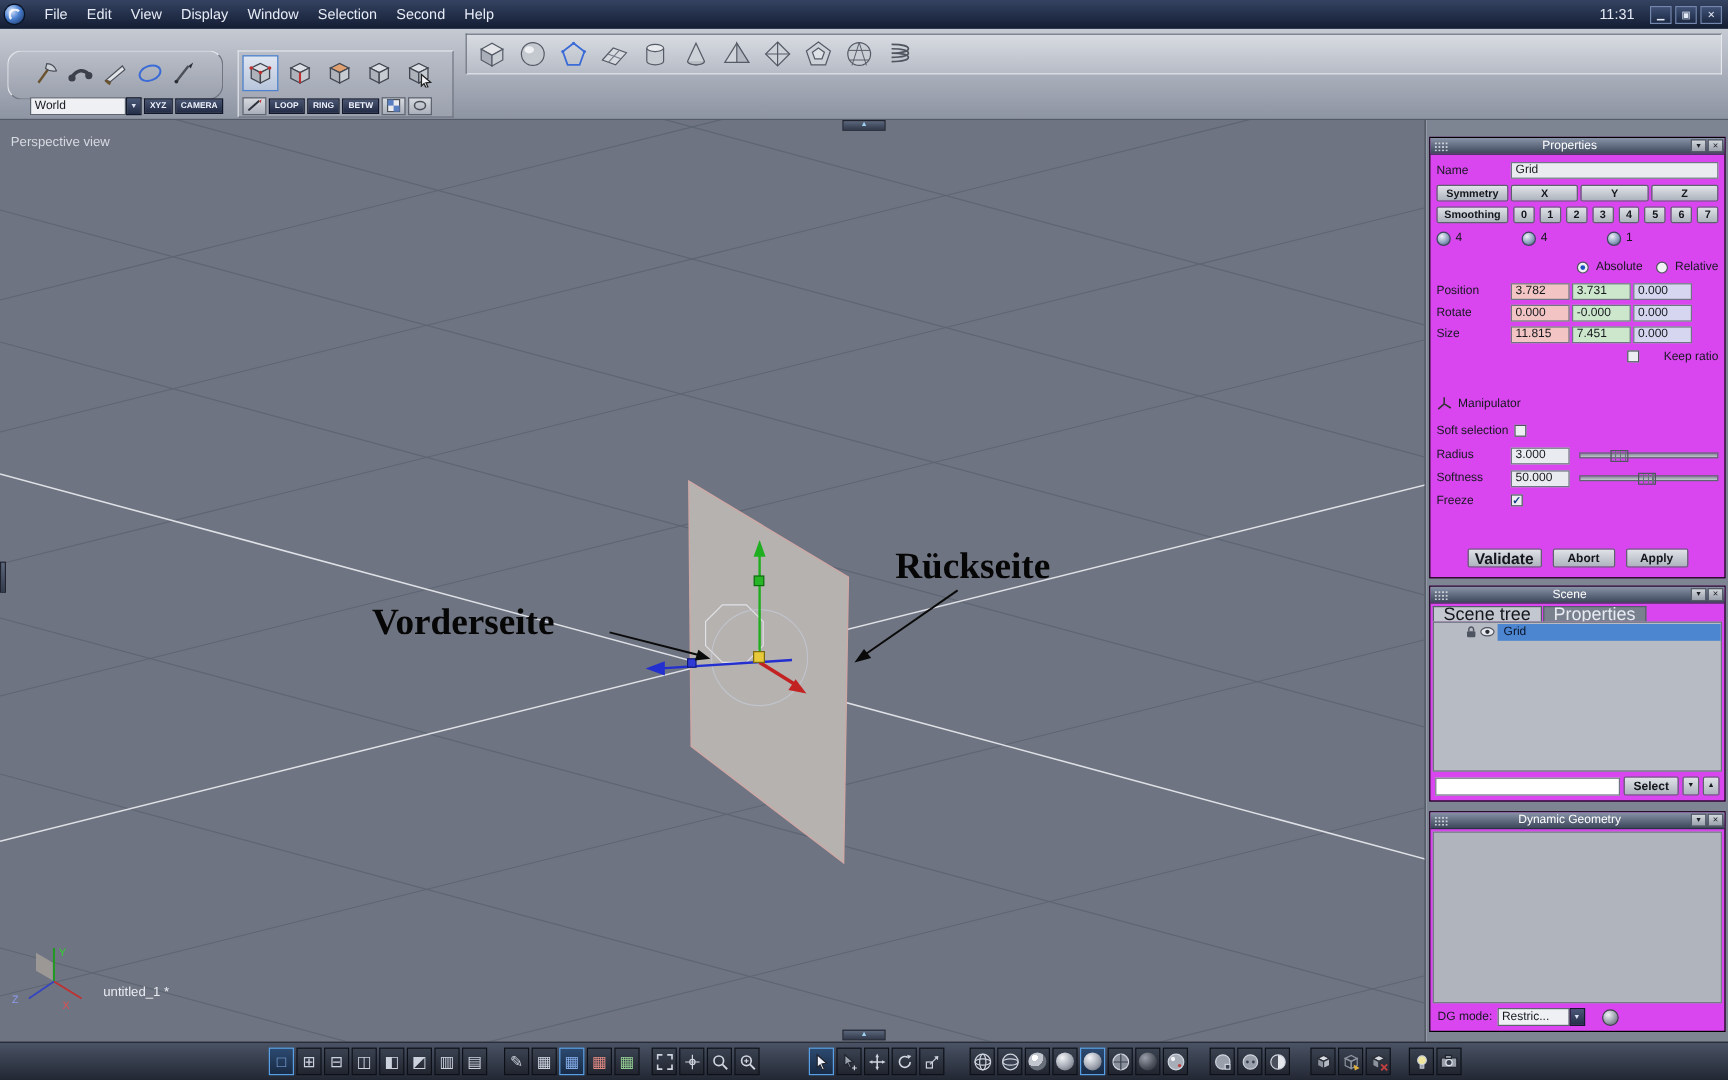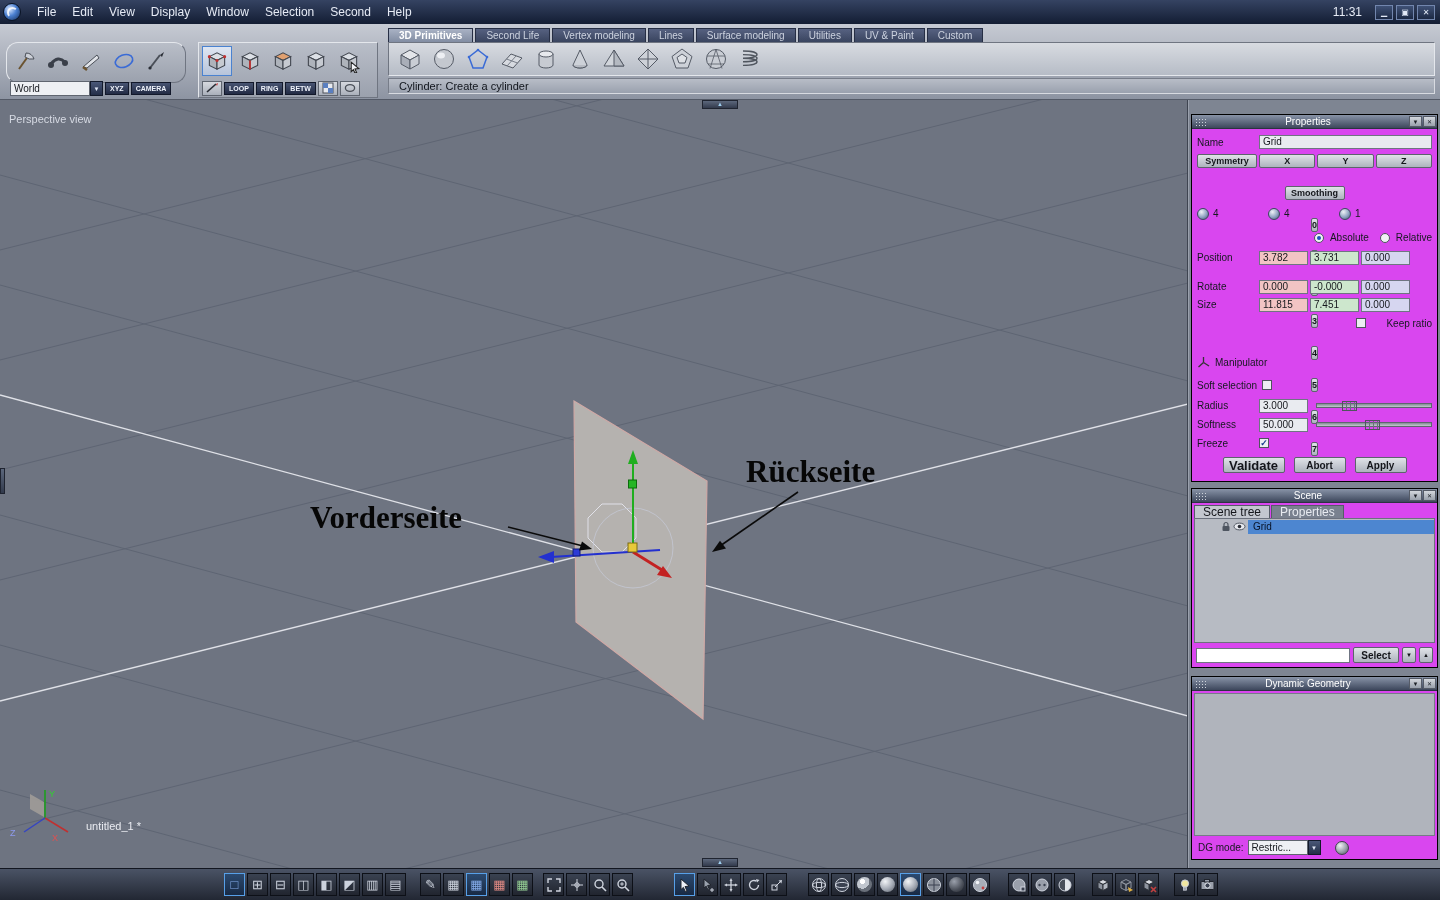--- a/index.html
+++ b/index.html
@@ -20,21 +20,21 @@
   .menubar-right{margin-left:auto;display:flex;align-items:center;padding-right:5px;}
   .clock{margin-right:10px;font-size:12px;}
   .winbtn{width:18px;height:15px;margin-left:3px;background:linear-gradient(#3f5176,#1c2944);
     border:1px solid #7286ae;color:#e3eaf7;font-size:8px;line-height:13px;text-align:center;cursor:default;}
 
   
   .toolbar{position:absolute;top:24px;left:0;right:0;height:76px;
     background:linear-gradient(#c6cad3,#8d94a2);border-bottom:1px solid #545a67;z-index:20;}
   .toolgroup{position:absolute;background:linear-gradient(#b9bec8,#9ba1ad);
     border:1px solid;border-color:#e4e7ec #6f7581 #6f7581 #e4e7ec;}
-  .tg1{left:6px;top:18px;width:180px;height:41px;padding:2px 3px;border-radius:12px;}
+  .tg1{left:6px;top:18px;width:180px;height:41px;padding:2px 18px;border-radius:12px;}
   .tg2{left:198px;top:18px;width:180px;height:56px;padding:2px 3px;}
   .iconrow{display:flex;align-items:center;gap:3px;height:32px;}
   .toolicon{width:30px;height:30px;display:flex;align-items:center;justify-content:center;cursor:pointer;}
   .toolicon.sel{background:linear-gradient(#dfe6f2,#b7c4da);border:1px solid #4a82d0;}
   .ctrlrow{display:flex;align-items:center;gap:2px;height:18px;margin-top:2px;}
   .dropfield{display:flex;align-items:center;height:15px;}
   .dropfield .val{width:80px;height:15px;background:#eef0f4;border:1px solid #5f6570;
     font-size:10px;padding:0 3px;line-height:13px;color:#15181e;}
   .dd-btn{width:13px;height:15px;background:linear-gradient(#4a5878,#242e48);color:#dfe6f5;
     font-size:6px;text-align:center;line-height:14px;border:1px solid #131a2b;cursor:pointer;}
@@ -102,21 +102,21 @@
   .radio.sel::after{content:"";position:absolute;left:2px;top:2px;width:4px;height:4px;border-radius:50%;background:#2050c0;}
   .slider{flex:1;height:5px;margin-left:8px;background:linear-gradient(#858b96,#c2c7cf);
     border:1px solid #5f6570;position:relative;}
   .shandle{position:absolute;top:-3px;width:15px;height:10px;
     background:linear-gradient(#e2e5ea,#a9afb9);border:1px solid #4f545e;
     background-image:repeating-linear-gradient(90deg,transparent 0 3px,#6b717c 3px 4px);cursor:pointer;}
   .lod-sphere{width:12px;height:12px;border-radius:50%;flex:0 0 auto;margin-right:4px;
     background:radial-gradient(circle at 35% 30%,#eef1f6,#8fa3c2 55%,#44536e);border:1px solid #3c485e;}
 
   .stabs{display:flex;gap:1px;padding:2px 2px 0;flex:0 0 auto;}
-  .stab{font-size:12px;height:13px;line-height:13px;padding:0 8px;cursor:pointer;
+  .stab{font-size:15px;height:13px;line-height:13px;padding:0 8px;cursor:pointer;
     background:#79818f;color:#e8ebf1;border:1px solid #565c68;border-bottom:none;}
   .stab.active{background:#c3c7cf;color:#14161b;}
   .treebox{flex:1;margin:0 2px 2px;background:#b7bbc3;border:1px solid #6b717d;overflow:hidden;}
   .treerow{display:flex;align-items:center;height:15px;padding-left:26px;}
   .treelabel{flex:1;height:14px;background:#4d86d0;color:#071226;font-size:10px;line-height:14px;
     padding-left:5px;margin-left:2px;cursor:pointer;}
   .scenebottom{display:flex;align-items:center;gap:3px;padding:2px 4px 4px;flex:0 0 auto;}
   .dgbottom{display:flex;align-items:center;gap:4px;padding:2px 6px 4px;flex:0 0 auto;font-size:10px;color:#15181e;}
   .dgsphere{width:14px;height:14px;border-radius:50%;margin-left:10px;
     background:radial-gradient(circle at 35% 30%,#f0f2f6,#9aa0ab 55%,#4e535d);border:1px solid #3f444d;cursor:pointer;}
@@ -268,30 +268,20 @@
         </div>
         <div class="minibtn">
           <svg width="12" height="12" viewBox="0 0 12 12">
               <ellipse cx="6" cy="6" rx="4.6" ry="3.4" fill="none" stroke="#4a4f58" stroke-width="1.3"></ellipse>
             </svg>
         </div>
       </div>
     </div>
 
     <div class="tabblock">
-      <div class="tabs">
-        <div class="tab active">3D Primitives</div>
-        <div class="tab">Second Life</div>
-        <div class="tab">Vertex modeling</div>
-        <div class="tab">Lines</div>
-        <div class="tab">Surface modeling</div>
-        <div class="tab">Utilities</div>
-        <div class="tab">UV &amp; Paint</div>
-        <div class="tab">Custom</div>
-      </div>
       <div class="iconstrip">
         <div class="pbtn">
           <svg width="26" height="26" viewBox="0 0 26 26">
               <polygon points="4,9 13,4 22,9 13,14" fill="#e3e5e9" stroke="#555b66"></polygon>
               <polygon points="4,9 13,14 13,23 4,18" fill="#a9aeb8" stroke="#555b66"></polygon>
               <polygon points="22,9 13,14 13,23 22,18" fill="#c9cdd4" stroke="#555b66"></polygon>
             </svg>
         </div>
         <div class="pbtn">
           <svg width="26" height="26" viewBox="0 0 26 26">
@@ -350,21 +340,20 @@
               <circle cx="13" cy="13" r="9.5" fill="#c9cdd4" stroke="#555b66"></circle>
               <path d="M4,10 h18 M13,3.5 l-6,19 M13,3.5 l6,19 M5,18 h16" fill="none" stroke="#555b66" stroke-width=".8"></path>
             </svg>
         </div>
         <div class="pbtn">
           <svg width="26" height="26" viewBox="0 0 26 26">
               <path d="M6,5 c9,0 14,1.6 14,3.6 s-5,3.6 -14,3.6 m0,-3.6 c9,0 14,1.6 14,3.6 s-5,3.6 -14,3.6 m0,-3.6 c9,0 14,1.6 14,3.6 s-5,3.6 -14,3.6" fill="none" stroke="#50565f" stroke-width="1.4"></path>
             </svg>
         </div>
       </div>
-      <div class="statusstrip">Cylinder: Create a cylinder</div>
     </div>
   </div>
 
   <div class="main">
 
     <div class="viewport">
       <div class="vp-label">Perspective view</div>
       <div class="collapse-h collapse-top">▲</div>
       <div class="collapse-h collapse-bottom">▲</div>
       <div class="left-splitter"></div>
@@ -444,21 +433,21 @@
         <div class="prow" style="margin-top:5px;height:16px;">
           <div class="plabel">Name</div>
           <div class="field" style="flex:1;">Grid</div>
         </div>
         <div class="prow" style="margin-top:3px;height:15px;gap:2px;">
           <div class="btn" style="width:60px;height:14px;line-height:13px;">Symmetry</div>
           <div class="btn" style="flex:1;height:14px;line-height:13px;">X</div>
           <div class="btn" style="flex:1;height:14px;line-height:13px;">Y</div>
           <div class="btn" style="flex:1;height:14px;line-height:13px;">Z</div>
         </div>
-        <div class="prow" style="margin-top:18px;height:15px;gap:18px;flex-direction:column;">
+        <div class="prow" style="margin-top:3px;height:15px;gap:4px;">
           <div class="btn" style="width:60px;height:14px;line-height:13px;">Smoothing</div>
           <div class="btn" style="flex:1;height:14px;line-height:13px;">0</div>
           <div class="btn" style="flex:1;height:14px;line-height:13px;">1</div>
           <div class="btn" style="flex:1;height:14px;line-height:13px;">2</div>
           <div class="btn" style="flex:1;height:14px;line-height:13px;">3</div>
           <div class="btn" style="flex:1;height:14px;line-height:13px;">4</div>
           <div class="btn" style="flex:1;height:14px;line-height:13px;">5</div>
           <div class="btn" style="flex:1;height:14px;line-height:13px;">6</div>
           <div class="btn" style="flex:1;height:14px;line-height:13px;">7</div>
         </div>
@@ -476,21 +465,21 @@
           <div class="radio" style="margin-left:8px;"></div>
           <div>Relative</div>
         </div>
 
         <div class="prow" style="margin-top:6px;height:15px;">
           <div class="plabel">Position</div>
           <div class="field numfield fx">3.782</div>
           <div class="field numfield fy">3.731</div>
           <div class="field numfield fz">0.000</div>
         </div>
-        <div class="prow" style="margin-top:14px;height:15px;">
+        <div class="prow" style="margin-top:3px;height:15px;">
           <div class="plabel">Rotate</div>
           <div class="field numfield fx">0.000</div>
           <div class="field numfield fy">-0.000</div>
           <div class="field numfield fz">0.000</div>
         </div>
         <div class="prow" style="margin-top:3px;height:15px;">
           <div class="plabel">Size</div>
           <div class="field numfield fx">11.815</div>
           <div class="field numfield fy">7.451</div>
           <div class="field numfield fz">0.000</div>

